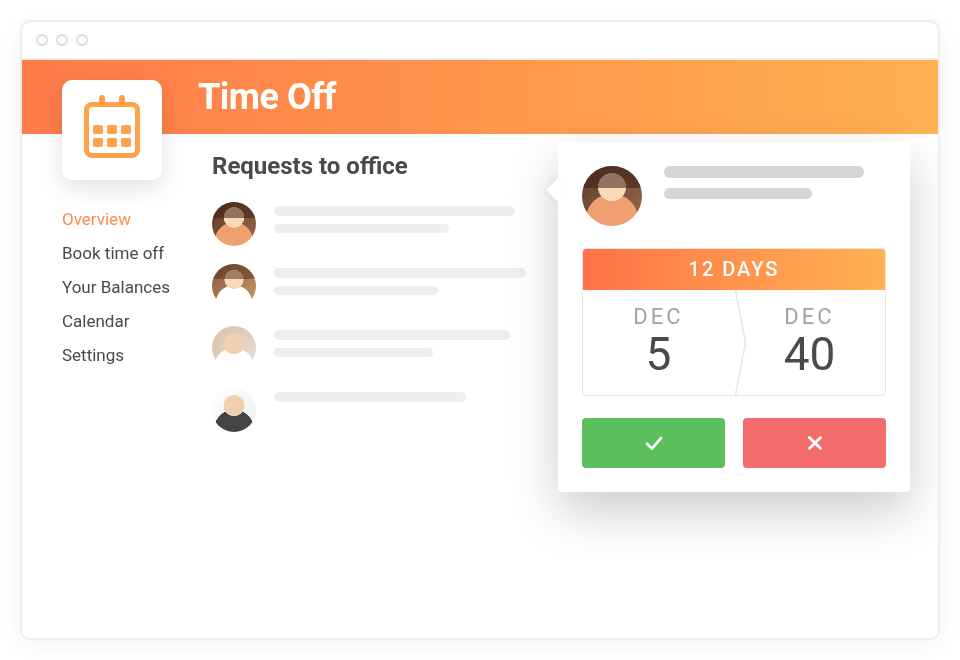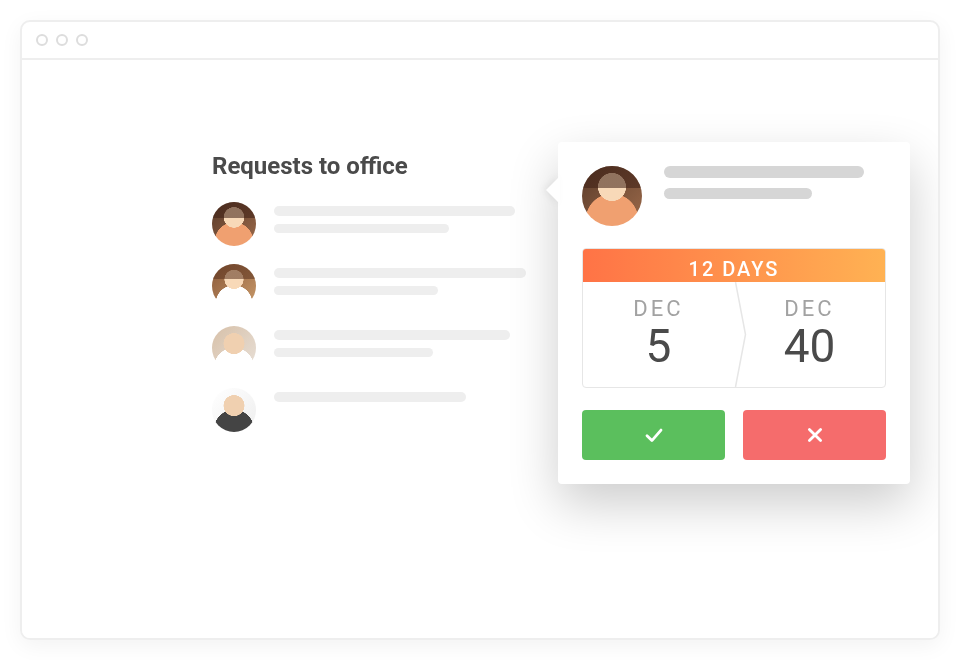--- a/index.html
+++ b/index.html
@@ -178,21 +178,21 @@
       border: 1px solid #e6e6e6;
       border-radius: 4px;
       overflow: hidden;
     }
     .date-box .bar {
       background: linear-gradient(90deg, #ff7346, #ffb253);
       color: #fff;
       text-align: center;
       font-size: 20px;
       letter-spacing: 2px;
-      padding: 8px 0 1px;
+      padding: 8px 0 9px;
       font-weight: 500;
     }
     .date-box .dates {
       display: flex;
       position: relative;
     }
     .date-box .dcell {
       flex: 1;
       text-align: center;
       padding: 14px 0 18px;
@@ -241,21 +241,45 @@
 </head>
 <body>
 
 <div class="frame">
   <div class="titlebar">
     <div class="dot"></div>
     <div class="dot"></div>
     <div class="dot"></div>
   </div>
 
-
+  <div class="header">
+    <h1>Time Off</h1>
+  </div>
+
+  <div class="sidebar">
+    <div class="icon-card">
+      <div class="cal-icon">
+        <div class="cal-grid">
+            <div></div>
+            <div></div>
+            <div></div>
+            <div></div>
+            <div></div>
+            <div></div>
+          </div>
+      </div>
+    </div>
+    <ul class="nav">
+      <li class="active">Overview</li>
+      <li>Book time off</li>
+      <li>Your Balances</li>
+      <li>Calendar</li>
+      <li>Settings</li>
+    </ul>
+  </div>
 
   <div class="main">
     <h2>Requests to office</h2>
 
     <div class="row">
       <div class="avatar a1"></div>
       <div class="lines">
         <div class="line" style="width:88%"></div>
         <div class="line short"></div>
       </div>

